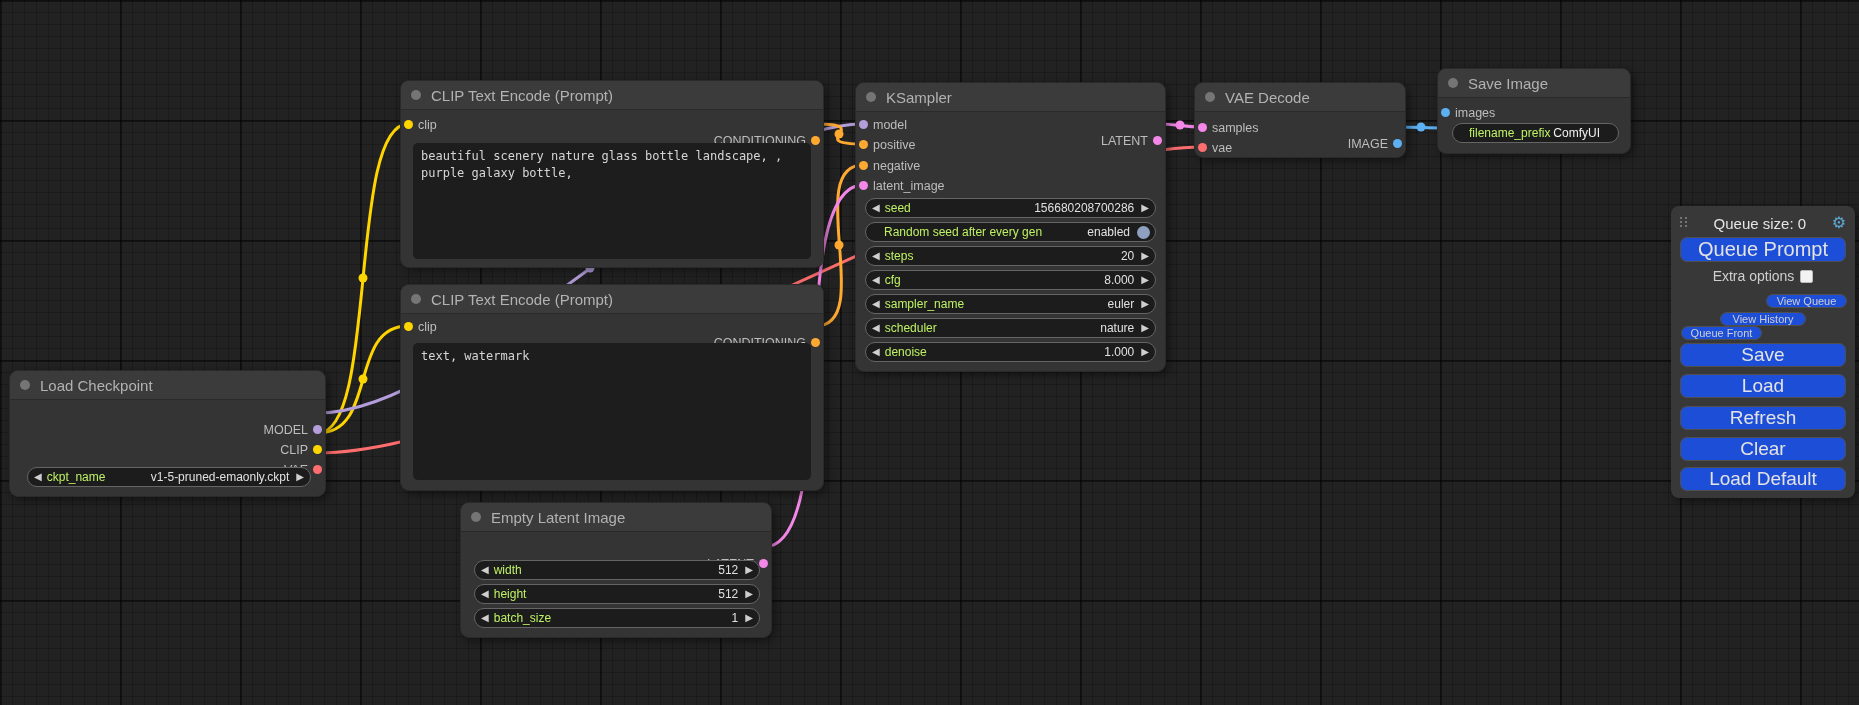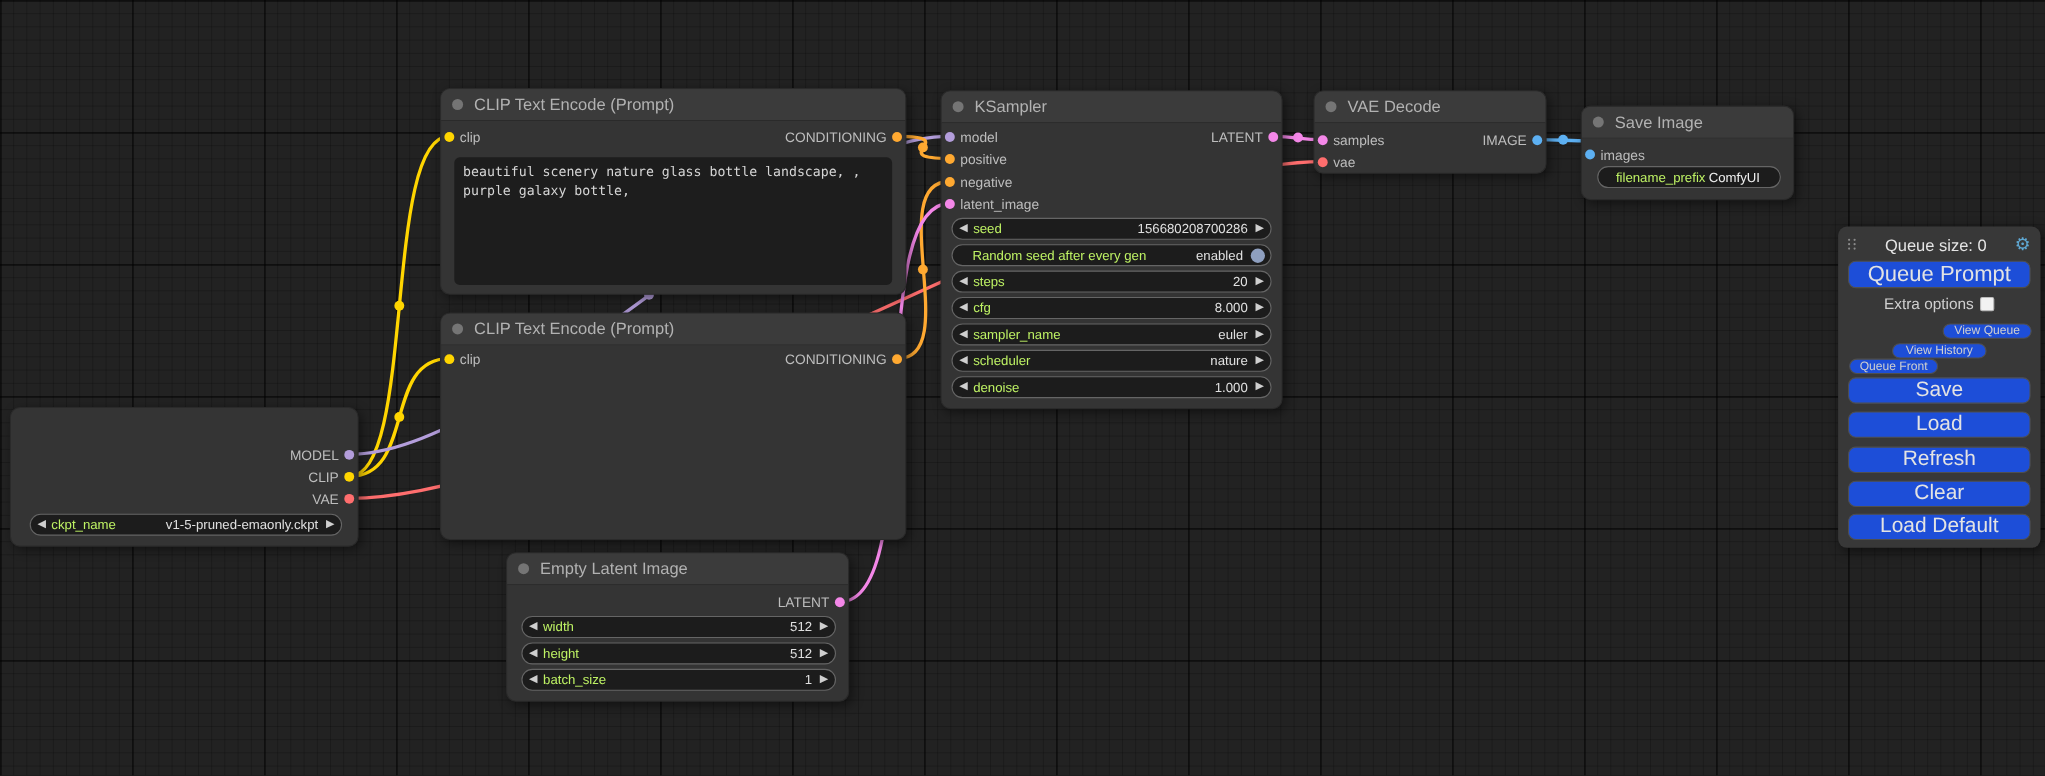--- a/index.html
+++ b/index.html
@@ -14,21 +14,21 @@
     background-size:120px 120px,120px 120px,12px 12px,12px 12px;}
   #wires{position:absolute;left:0;top:0;z-index:1;}
   .node{position:absolute;background:#343434;border:1px solid #2a2a2a;border-radius:9px;
         box-shadow:3px 3px 10px rgba(0,0,0,.45);z-index:2;box-sizing:border-box;}
   .node-title{height:28px;background:#3b3b3b;border-radius:8px 8px 0 0;display:flex;align-items:center;
         padding:0 10px;gap:10px;border-bottom:1px solid rgba(0,0,0,.28);}
   .title-dot{width:10px;height:10px;border-radius:50%;background:#757575;flex:none;}
   .node-title .t{color:#b2b2b2;font-size:15px;white-space:nowrap;}
   .slot-row{position:absolute;height:20px;display:flex;align-items:center;}
   .slot-row.in{left:0;padding-left:17px;}
-  .slot-row.out{right:0;padding-right:17px;}
+  .slot-row.out{right:0;padding-right:17px;margin-top:16px;}
   .slot-dot{position:absolute;width:9px;height:9px;border-radius:50%;top:5px;}
   .in .slot-dot{left:3px;}
   .out .slot-dot{right:3px;}
   .slot-label{color:#bdbdbd;font-size:12.5px;white-space:nowrap;}
   .widget{position:absolute;left:9px;right:9px;height:20px;background:#1c1c1c;border:1px solid #656565;
         border-radius:10px;display:flex;align-items:center;font-size:12px;padding:0 6px;box-sizing:border-box;white-space:nowrap;}
   .w-arrow{color:#cfcfcf;font-size:10px;flex:none;line-height:1;}
   .w-label{color:#bef264;margin-left:5px;}
   .w-value{margin-left:auto;color:#e0e0e0;margin-right:7px;}
   .w-knob{width:13px;height:13px;border-radius:50%;flex:none;margin-right:-1px;}
@@ -72,20 +72,24 @@
       <circle cx="363" cy="379" r="4.5" fill="#FFD500"></circle>
       <circle cx="590" cy="268" r="4.5" fill="#B39DDB"></circle>
       <circle cx="839" cy="134" r="4.5" fill="#FFA931"></circle>
       <circle cx="839" cy="245" r="4.5" fill="#FFA931"></circle>
       <circle cx="1180" cy="125" r="4.5" fill="#F487E8"></circle>
       <circle cx="1421" cy="127" r="4.5" fill="#5DB0F2"></circle>
     </g>
   </svg>
 
   <div class="node" style="left:9px;top:370px;width:317px;height:127px;">
+    <div class="node-title">
+      <span class="title-dot"></span>
+      <span class="t">Load Checkpoint</span>
+    </div>
     <div class="slot-row out" style="top:33px;">
         <span class="slot-label">MODEL</span>
         <span class="slot-dot" style="background: rgb(179, 157, 219);"></span>
       </div>
     <div class="slot-row out" style="top:53px;">
         <span class="slot-label">CLIP</span>
         <span class="slot-dot" style="background: rgb(255, 213, 0);"></span>
       </div>
     <div class="slot-row out" style="top:73px;">
         <span class="slot-label">VAE</span>
@@ -121,20 +125,21 @@
       <span class="t">CLIP Text Encode (Prompt)</span>
     </div>
     <div class="slot-row in" style="top:32px;">
         <span class="slot-dot" style="background: rgb(255, 213, 0);"></span>
         <span class="slot-label">clip</span>
       </div>
     <div class="slot-row out" style="top:32px;">
         <span class="slot-label">CONDITIONING</span>
         <span class="slot-dot" style="background: rgb(255, 169, 49);"></span>
       </div>
+    <div class="prompt" style="top:58px;height:137px;">text, watermark</div>
   </div>
 
   <div class="node" style="left:855px;top:82px;width:311px;height:290px;">
     <div class="node-title">
       <span class="title-dot"></span>
       <span class="t">KSampler</span>
     </div>
     <div class="slot-row in" style="top:32px;">
         <span class="slot-dot" style="background: rgb(179, 157, 219);"></span>
         <span class="slot-label">model</span>
@@ -211,21 +216,21 @@
     <div class="slot-row in" style="top:55px;">
         <span class="slot-dot" style="background: rgb(255, 110, 110);"></span>
         <span class="slot-label">vae</span>
       </div>
     <div class="slot-row out" style="top:35px;">
         <span class="slot-label">IMAGE</span>
         <span class="slot-dot" style="background: rgb(93, 176, 242);"></span>
       </div>
   </div>
 
-  <div class="node" style="left:1437px;top:96px;width:194px;height:86px;">
+  <div class="node" style="left:1437px;top:68px;width:194px;height:86px;">
     <div class="node-title">
       <span class="title-dot"></span>
       <span class="t">Save Image</span>
     </div>
     <div class="slot-row in" style="top:34px;">
         <span class="slot-dot" style="background: rgb(93, 176, 242);"></span>
         <span class="slot-label">images</span>
       </div>
     <div class="widget" style="top:54px;left:14px;right:11px;">
       <span class="w-label" style="margin-left:10px;">filename_prefix</span>

